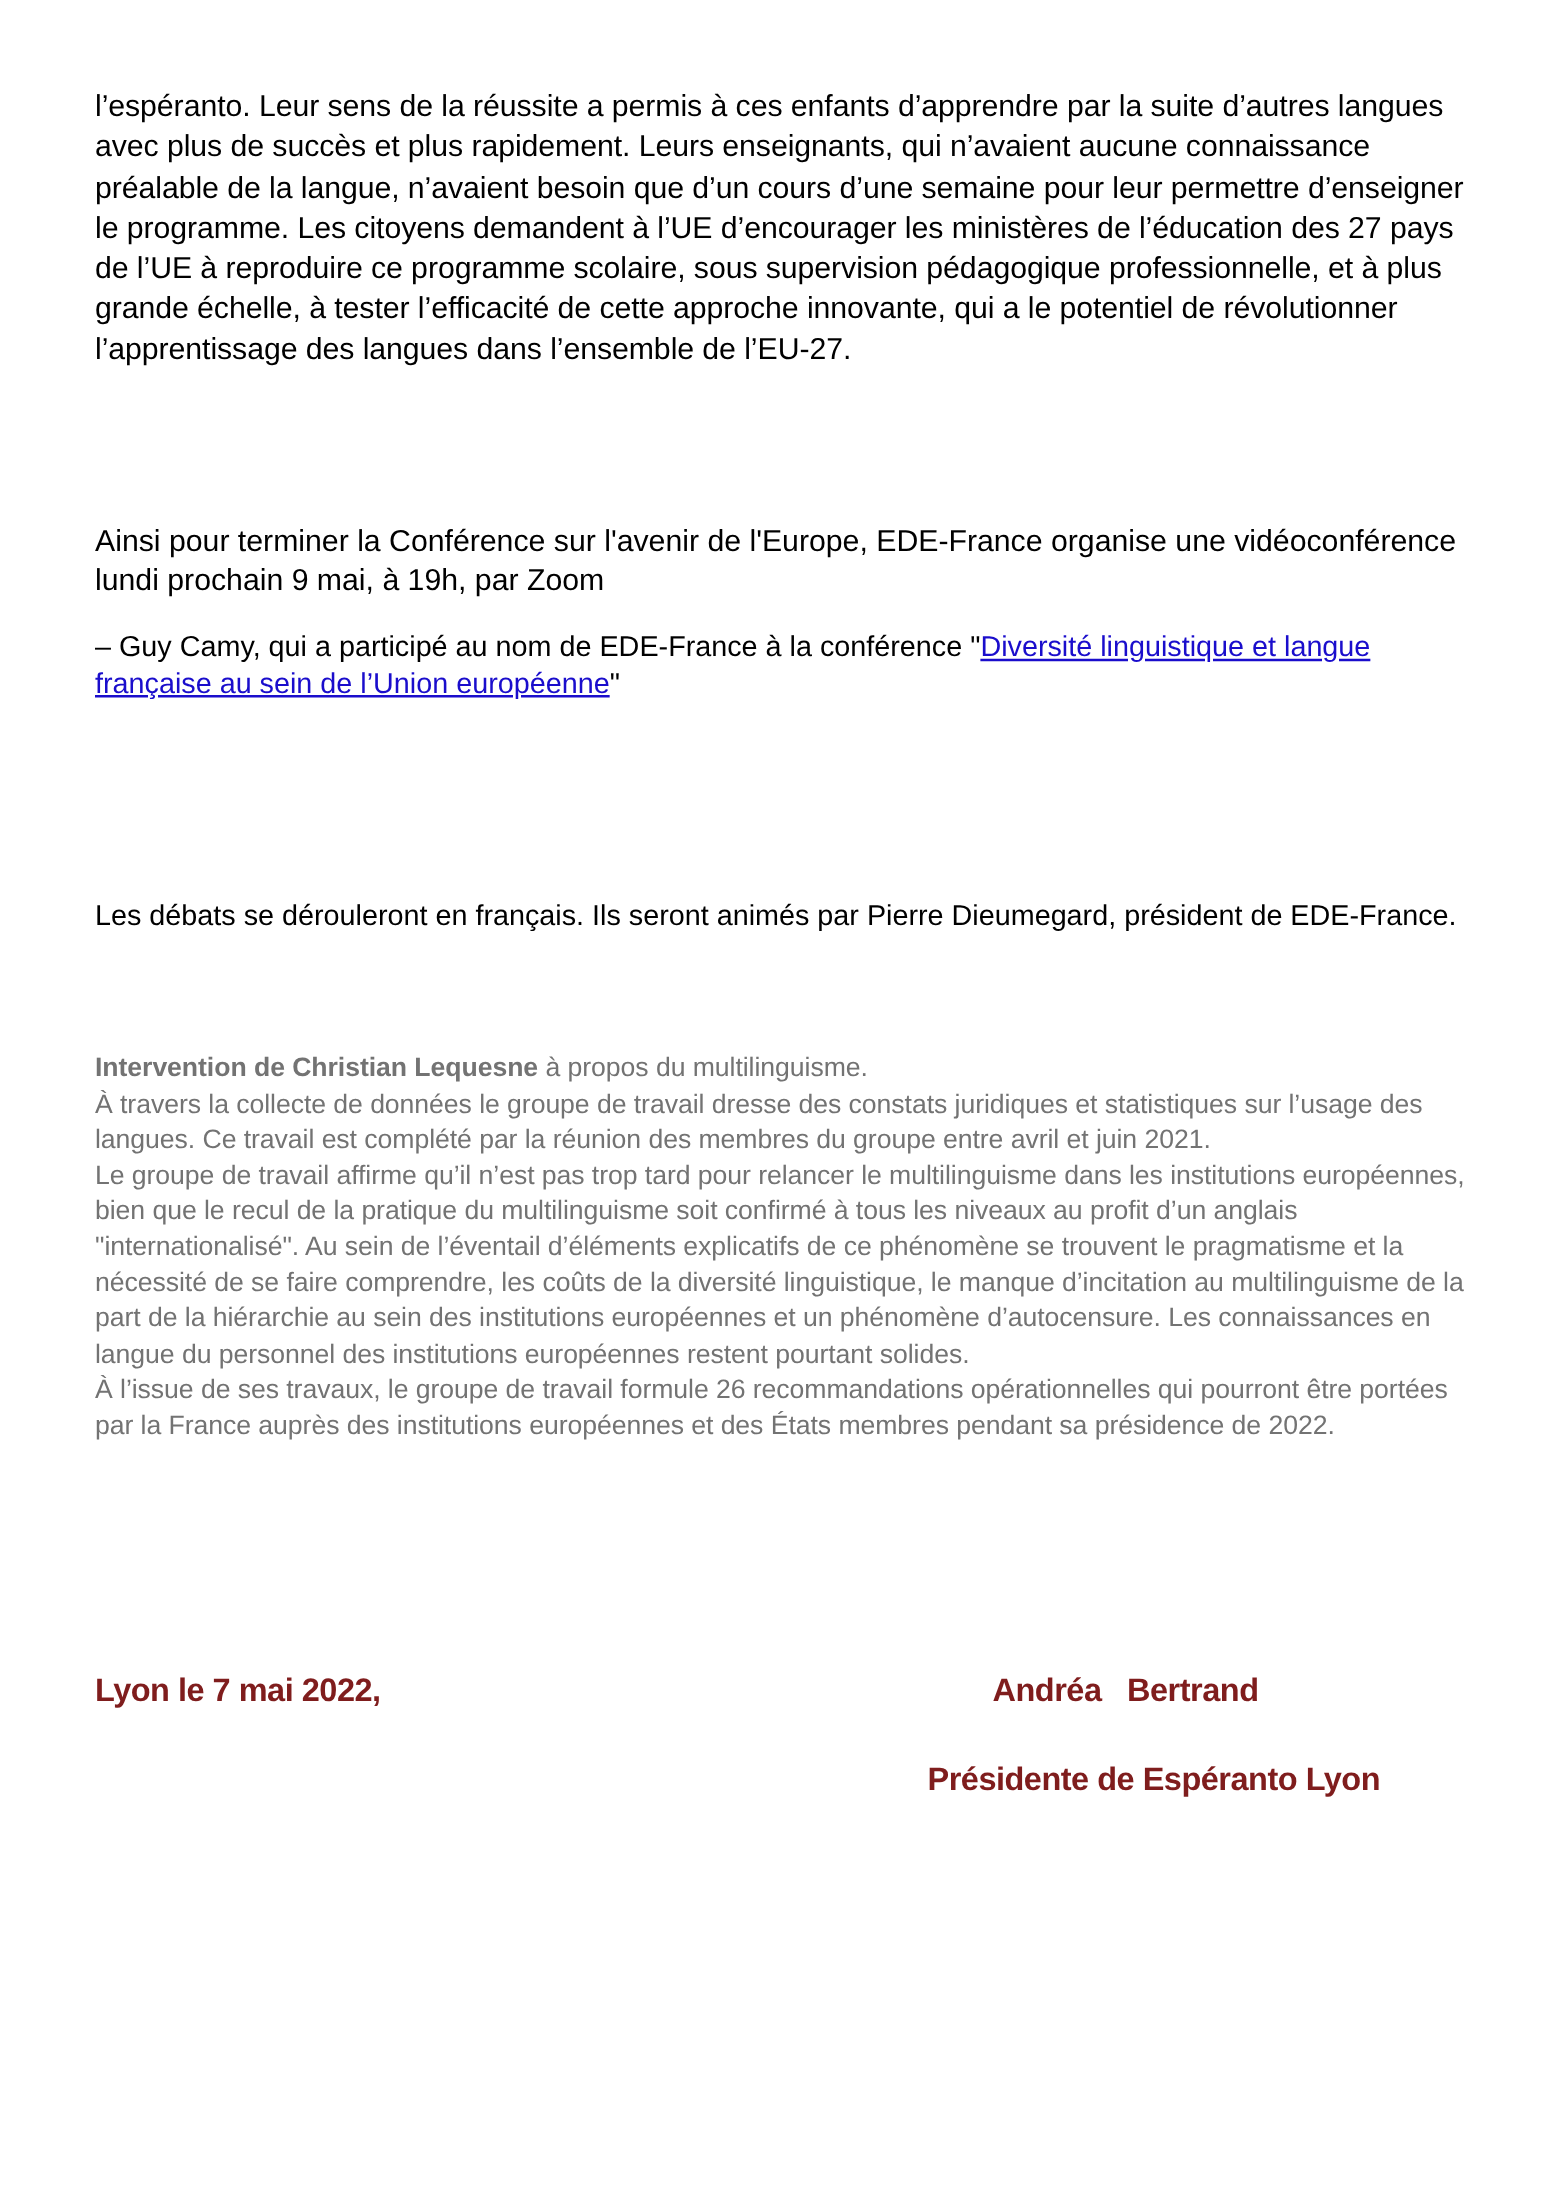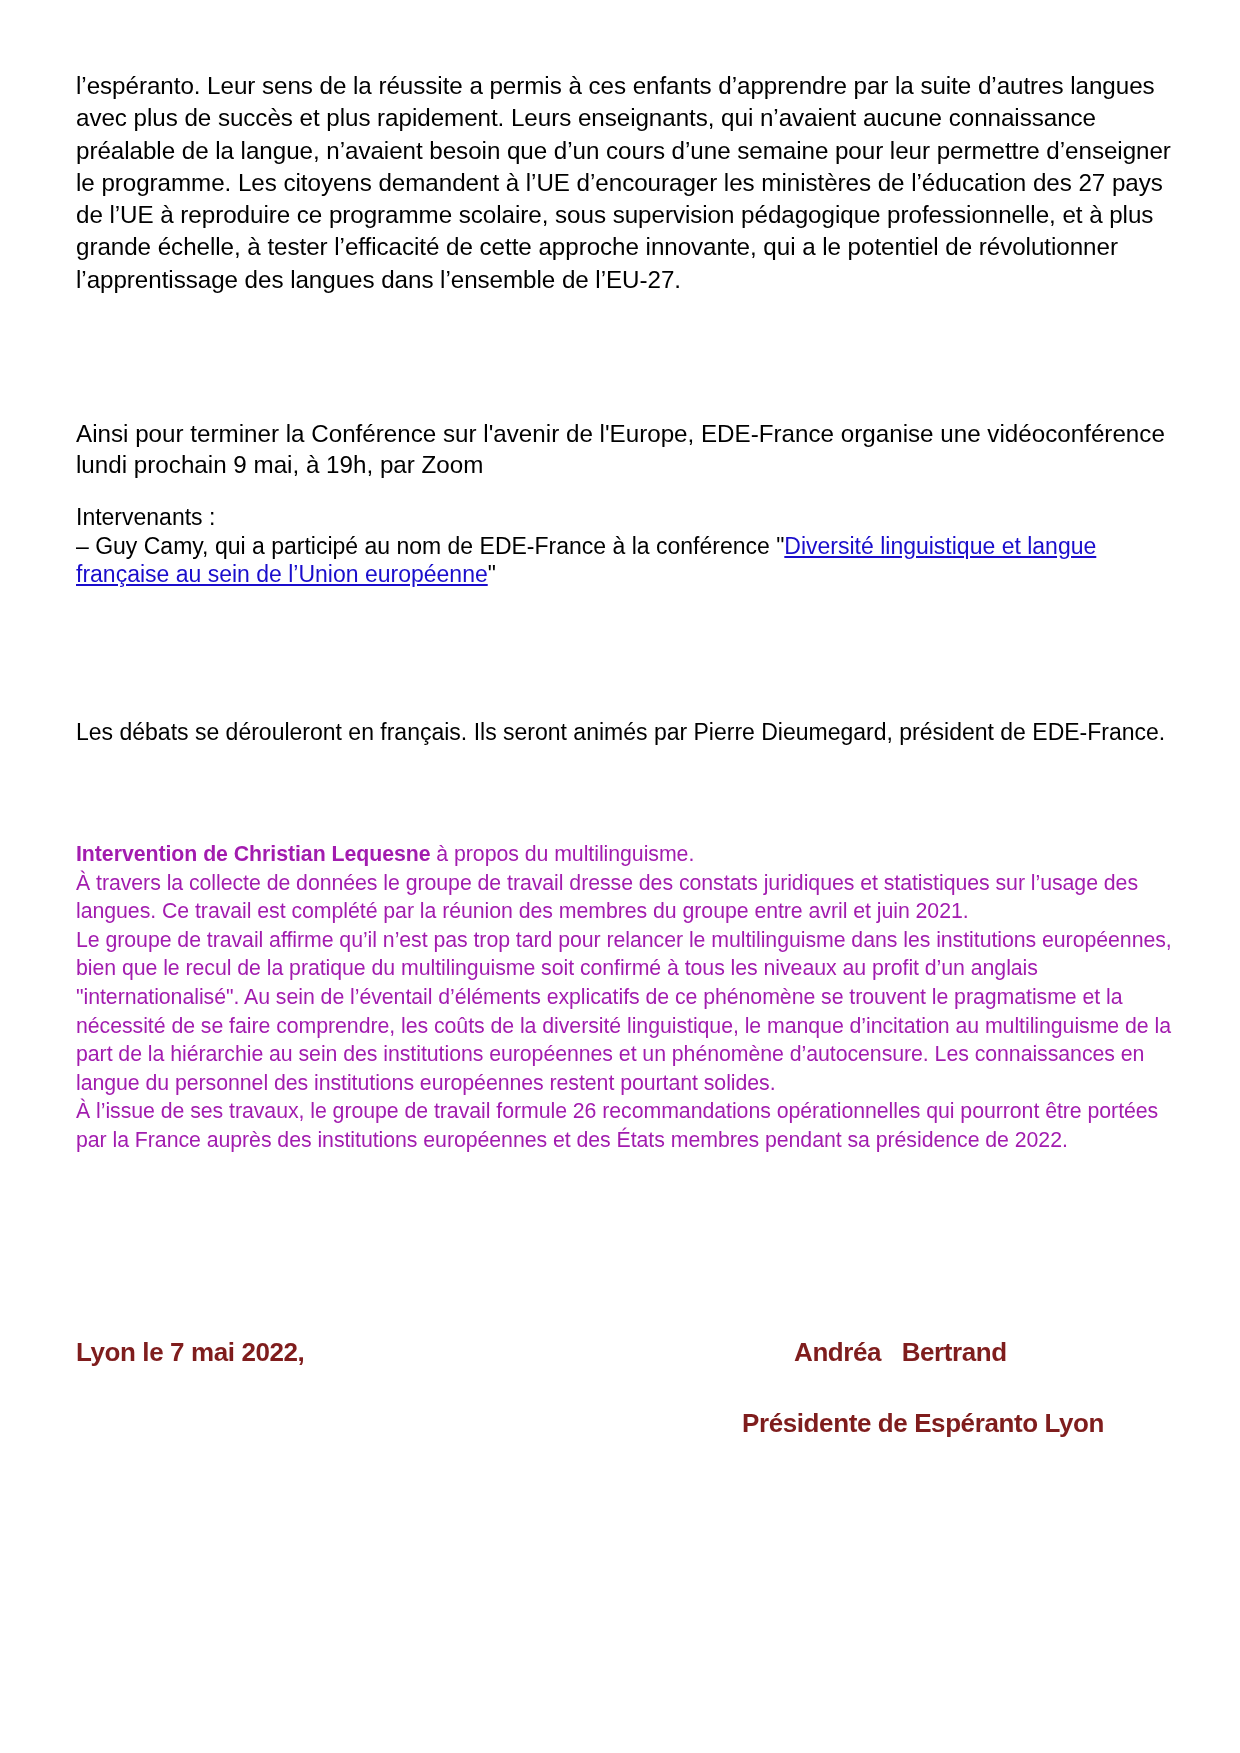--- a/index.html
+++ b/index.html
@@ -59,21 +59,21 @@
       line-height: 28.5px;
       margin: 0;
     }
     .intervention {
       position: absolute;
       left: 76px;
       top: 840px;
       width: 1110px;
       font-size: 21.3px;
       line-height: 28.6px;
-      color: #a21caf;
+      color: #737373;
       margin: 0;
       letter-spacing: -0.05px;
     }
     .intervention b {
       font-weight: bold;
     }
     .sig {
       position: absolute;
       font-weight: bold;
       font-size: 26px;
@@ -88,21 +88,20 @@
 </head>
 <body>
 
 <div class="page">
   <p class="p1">l’espéranto. Leur sens de la réussite a permis à ces enfants d’apprendre par la suite d’autres langues avec plus de succès et plus rapidement. Leurs enseignants, qui n’avaient aucune connaissance préalable de la langue, n’avaient besoin que d’un cours d’une semaine pour leur permettre d’enseigner le programme. Les citoyens demandent à l’UE d’encourager les ministères de l’éducation des 27 pays de l’UE à reproduire ce programme scolaire, sous supervision pédagogique professionnelle, et à plus grande échelle, à tester l’efficacité de cette approche innovante, qui a le potentiel de révolutionner l’apprentissage des langues dans l’ensemble de l’EU-27.</p>
 </div>
 
 <p class="p2">Ainsi pour terminer la Conférence sur l'avenir de l'Europe, EDE-France organise une vidéoconférence lundi prochain 9 mai, à 19h, par Zoom</p>
 
 <div class="speakers">
-  <div>Intervenants :</div>
   <div><span>– Guy Camy, qui a participé au nom de EDE-France à la conférence "</span><a href="#">Diversité linguistique et langue française au sein de l’Union européenne</a><span>"</span></div>
 </div>
 
 <p class="debats">Les débats se dérouleront en français. Ils seront animés par Pierre Dieumegard, président de EDE-France.</p>
 
 <div class="intervention">
   <div><b>Intervention de Christian Lequesne</b><span> à propos du multilinguisme.</span></div>
   <div>À travers la collecte de données le groupe de travail dresse des constats juridiques et statistiques sur l’usage des langues. Ce travail est complété par la réunion des membres du groupe entre avril et juin 2021.</div>
   <div>Le groupe de travail affirme qu’il n’est pas trop tard pour relancer le multilinguisme dans les institutions européennes, bien que le recul de la pratique du multilinguisme soit confirmé à tous les niveaux au profit d’un anglais "internationalisé". Au sein de l’éventail d’éléments explicatifs de ce phénomène se trouvent le pragmatisme et la nécessité de se faire comprendre, les coûts de la diversité linguistique, le manque d’incitation au multilinguisme de la part de la hiérarchie au sein des institutions européennes et un phénomène d’autocensure. Les connaissances en langue du personnel des institutions européennes restent pourtant solides.</div>
   <div>À l’issue de ses travaux, le groupe de travail formule 26 recommandations opérationnelles qui pourront être portées par la France auprès des institutions européennes et des États membres pendant sa présidence de 2022.</div>

